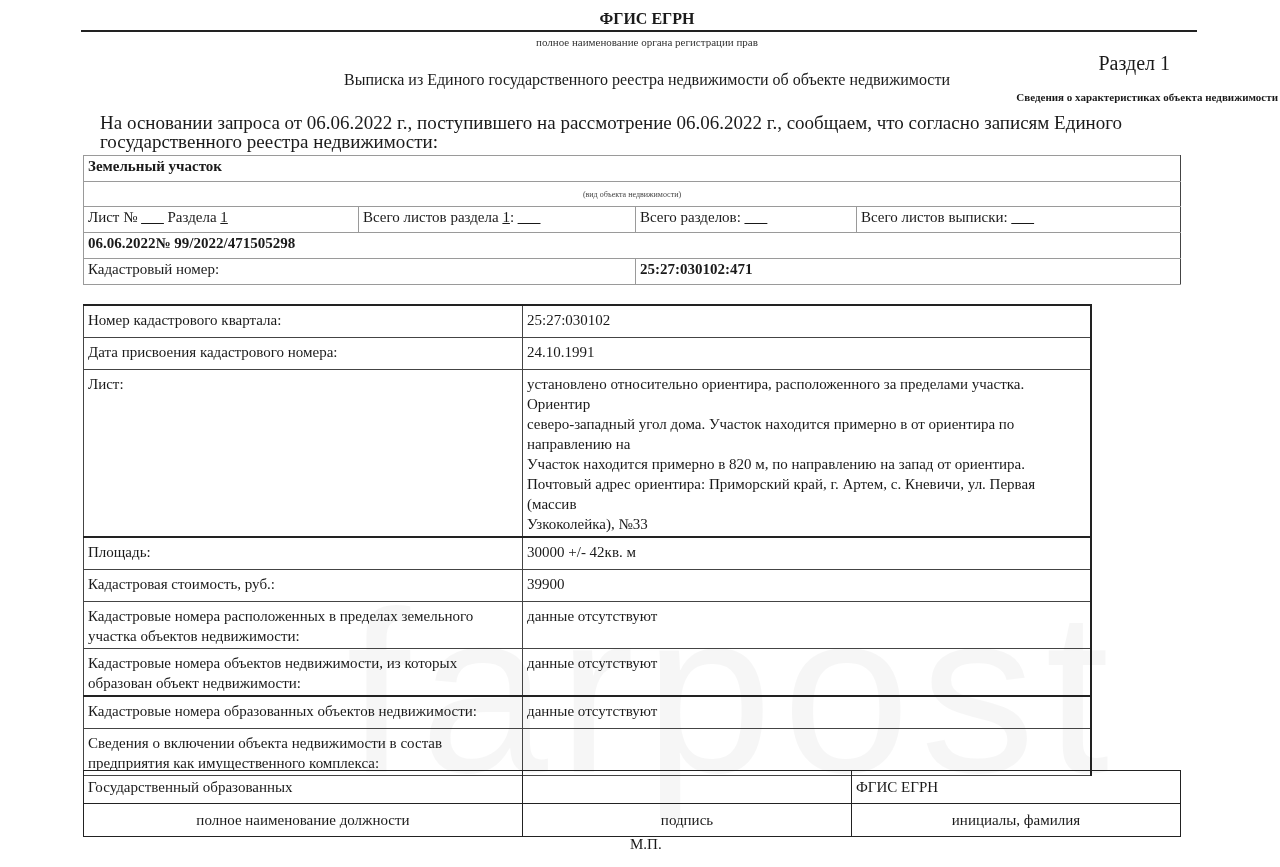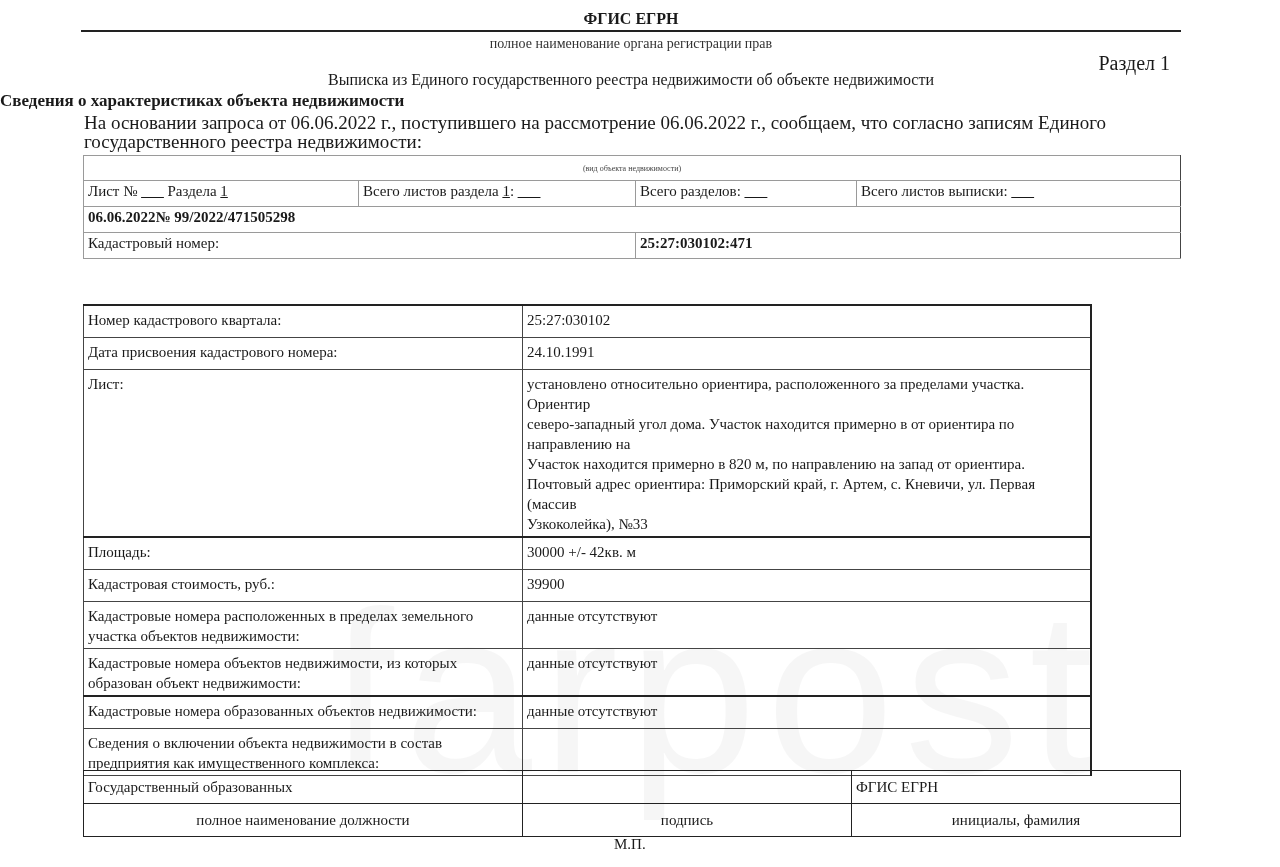--- a/index.html
+++ b/index.html
@@ -1,24 +1,24 @@
 <!DOCTYPE html>
 <html><head>
 <meta charset="utf-8">
 <style>
   html, body { margin:0; padding:0; background:#ffffff; }
   body { width:1280px; height:867px; position:relative; overflow:hidden;
          font-family:"Liberation Serif","DejaVu Serif",serif; color:#1a1a1a; }
-  .abs { position:absolute; }
+  .abs { position:absolute;padding-left:16px; }
   .hdr-title { left:0; width:1262px; top:10px; text-align:center; font-weight:bold; font-size:16px; }
   .hdr-rule { left:81px; top:30px; width:1100px; height:0; border-top:2px solid #222; }
-  .hdr-sub { left:0; width:1262px; top:36px; text-align:center; font-size:14px; color:#333; }
+  .hdr-sub { left:0; width:1262px; top:36px; text-align:center; font-size:11px; color:#333; }
   .section-no { right:110px; top:52px; font-size:20px; }
   .doc-title { left:0; width:1262px; top:71px; text-align:center; font-size:16px; }
-  .doc-subtitle { left:0; width:1262px; top:91px; text-align:left; font-size:17px; font-weight:bold; }
+  .doc-subtitle { left:0; width:1262px; top:91px; text-align:right; font-size:11px; font-weight:bold; }
   .intro { left:84px; top:113px; width:1100px; font-size:19px; line-height:19px; }
 
   table { border-collapse:collapse; font-size:15px; }
   td { padding:2px 4px; vertical-align:top; }
 
   
   .t1 { left:83px; top:155px; width:1098px; }
   .t1 td { border:1.5px solid #9a9a9a; height:21px; }
   .t1 .bold { font-weight:bold; }
   .t1 .tiny { font-size:8px; text-align:center; height:20px; vertical-align:middle; color:#444; }
@@ -50,20 +50,23 @@
 <div class="abs hdr-title">ФГИС ЕГРН</div>
 <div class="abs hdr-rule"></div>
 <div class="abs hdr-sub">полное наименование органа регистрации прав</div>
 <div class="abs section-no">Раздел 1</div>
 <div class="abs doc-title">Выписка из Единого государственного реестра недвижимости об объекте недвижимости</div>
 <div class="abs doc-subtitle">Сведения о характеристиках объекта недвижимости</div>
 <div class="abs intro">На основании запроса от 06.06.2022 г., поступившего на рассмотрение 06.06.2022 г., сообщаем, что согласно записям Единого государственного реестра недвижимости:</div>
 
 <table class="abs t1">
   <tbody>
+      <tr>
+    <td colspan="4" class="bold rb">Земельный участок</td>
+  </tr>
   <tr>
     <td colspan="4" class="tiny rb">(вид объекта недвижимости)</td>
   </tr>
   <tr class="dark-top">
     <td style="width:266px">
       <span>Лист №</span>
       <span class="u">___</span>
       <span>Раздела</span>
       <span class="u">1</span>
     </td>

